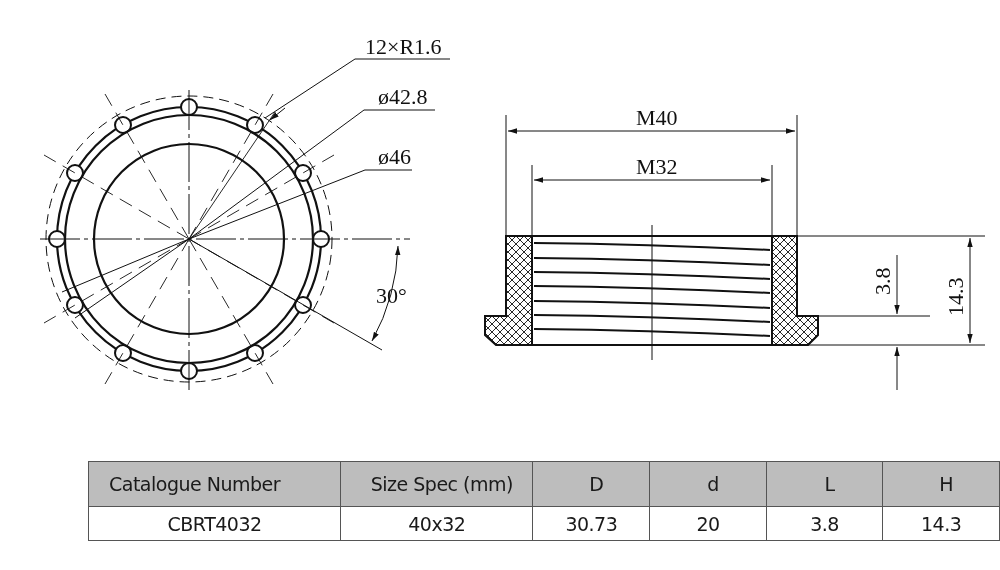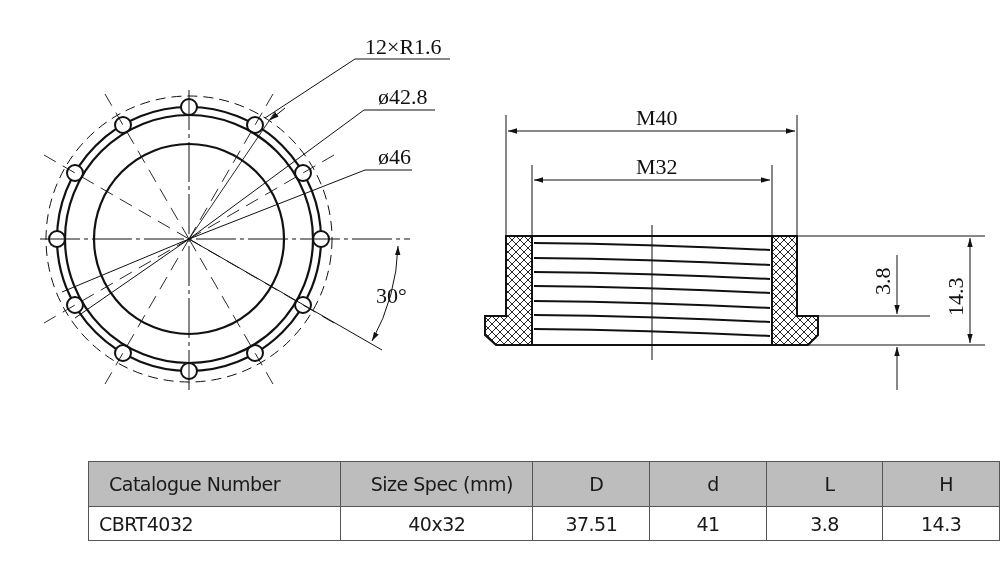--- a/index.html
+++ b/index.html
@@ -12,21 +12,21 @@
       font-family: "DejaVu Sans", "Liberation Sans", sans-serif;
       font-size: 19px; color: #1a1a1a;
     }
     .spec-table th, .spec-table td {
       border: 1.5px solid #555;
       height: 38px; padding: 0 10px;
       font-weight: normal;
       letter-spacing: -0.5px;
     }
     .spec-table th { background: #bdbdbd; height: 44px; padding-left: 20px; }
-    .spec-table td { background: #ffffff; height: 33px; }
+    .spec-table td { background: #ffffff; height: 33px; text-align: center; }
     .c1 { width: 222px; text-align: left; }
     .c2 { width: 162px; text-align: center; margin-top: 47px; }
     .c3, .c4, .c5, .c6 { width: 86px; text-align: center; }
   </style>
 </head>
 <body>
 
 <svg class="drawing" viewBox="0 0 1000 420" xmlns="http://www.w3.org/2000/svg">
   <defs>
     <pattern id="hatch" width="8" height="8" patternUnits="userSpaceOnUse">
@@ -140,19 +140,19 @@
       <th class="c3">D</th>
       <th class="c4">d</th>
       <th class="c5">L</th>
       <th class="c6">H</th>
     </tr>
   </thead>
   <tbody>
     <tr>
       <td class="c1">CBRT4032</td>
       <td class="c2">40x32</td>
-      <td class="c3">37.51</td>
-      <td class="c4">41</td>
+      <td class="c3">30.73</td>
+      <td class="c4">20</td>
       <td class="c5">3.8</td>
       <td class="c6">14.3</td>
     </tr>
   </tbody>
 </table>
 
 </body></html>

